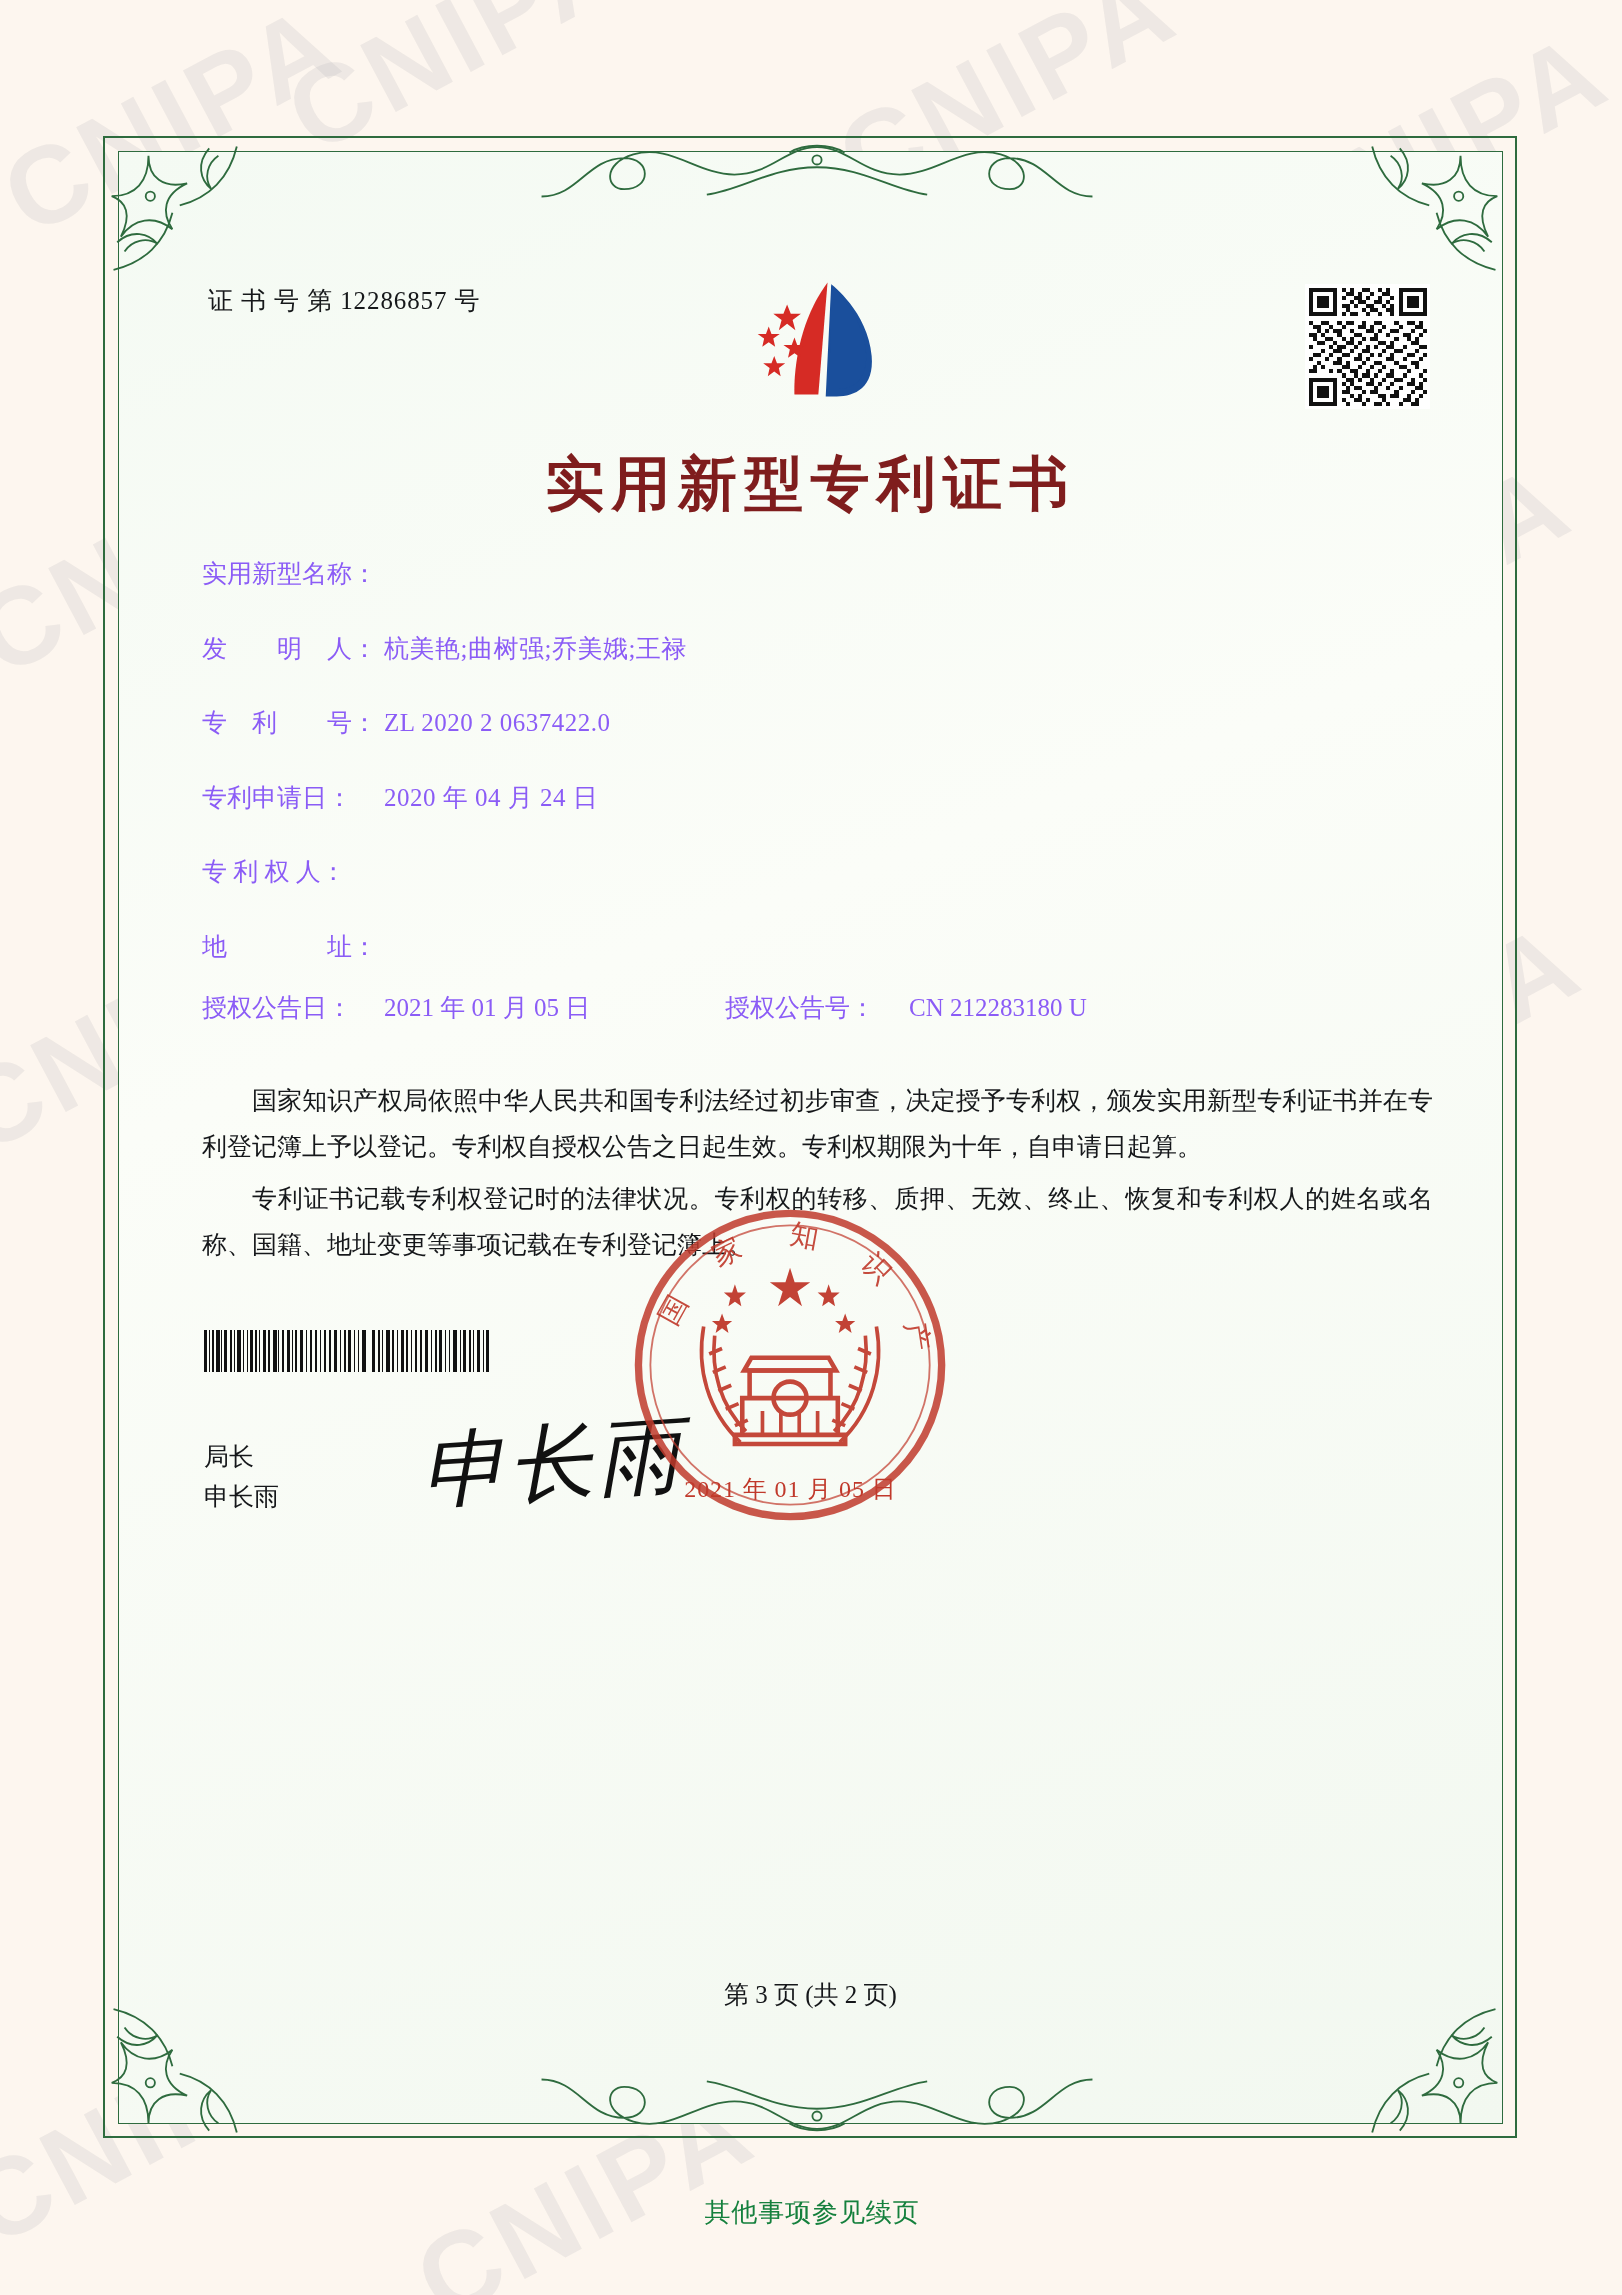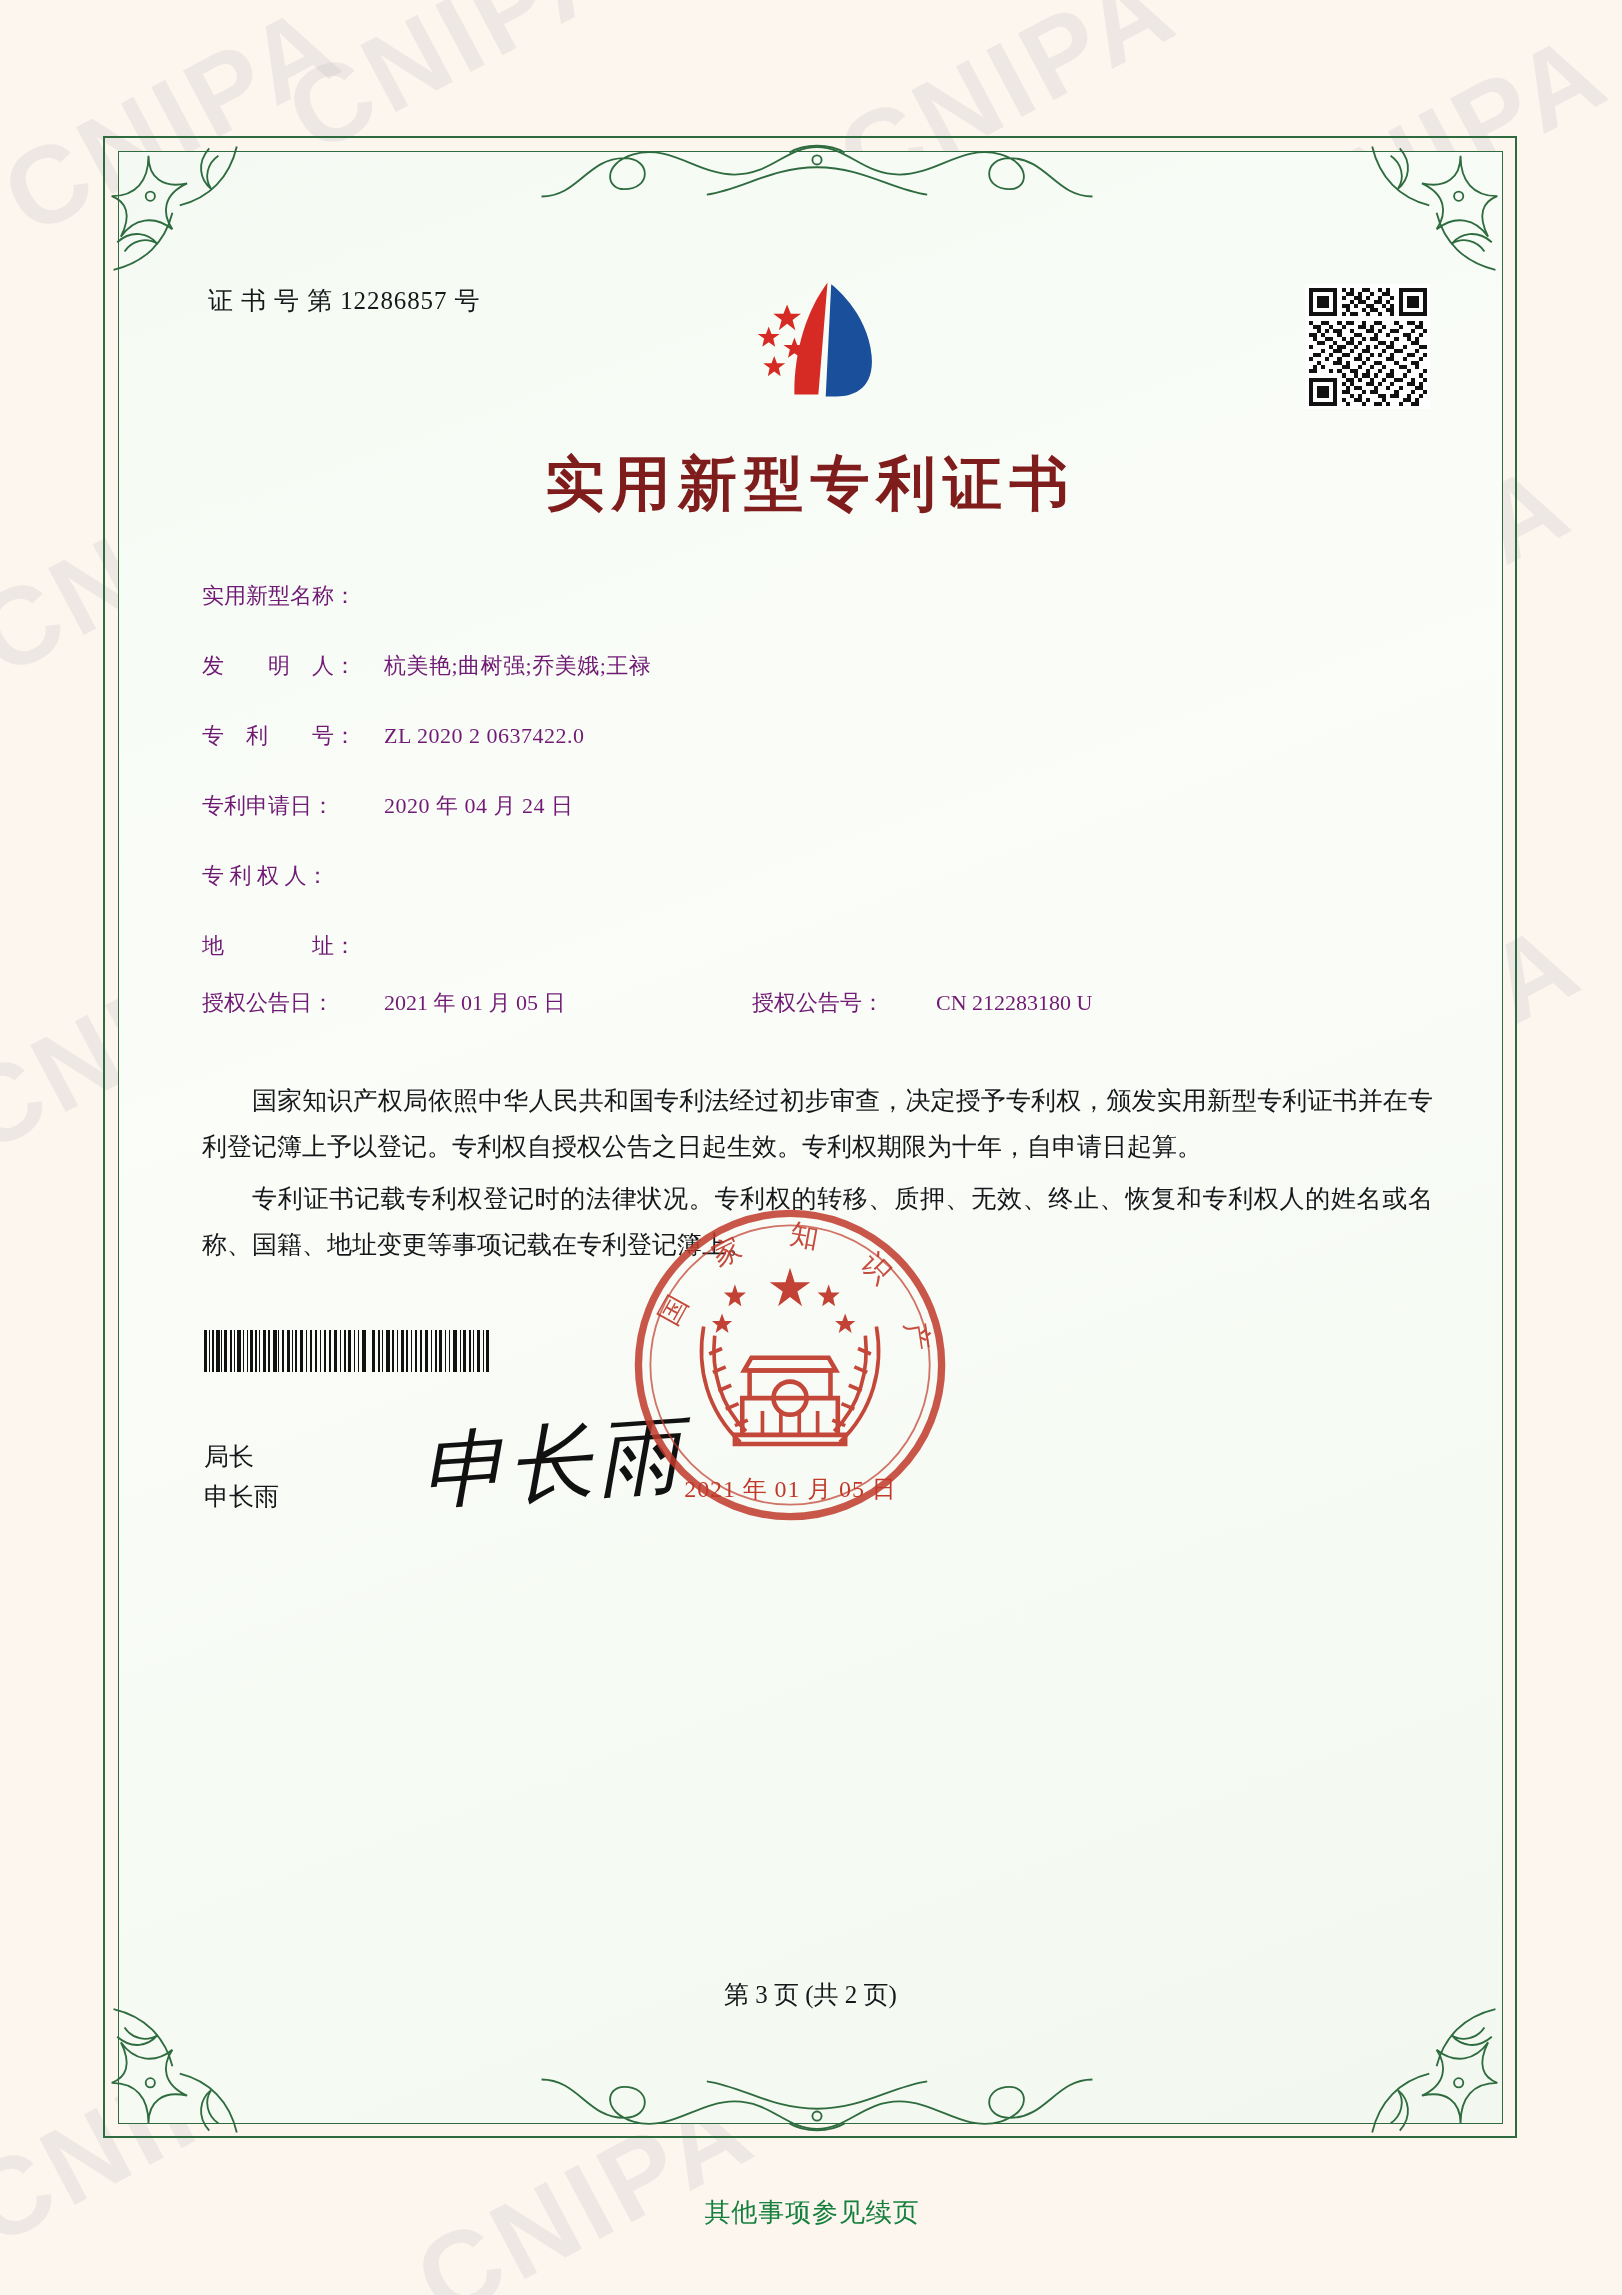--- a/index.html
+++ b/index.html
@@ -108,24 +108,24 @@
     font-size: 59px;
     font-weight: bold;
     letter-spacing: 7.3px;
     color: #7f1d1d;
     font-family: "DejaVu Serif", "Liberation Serif", serif;
   }
 
   .fields {
     position: absolute;
     left: 84px;
-    top: 428px;
+    top: 404px;
     right: 64px;
-    font-size: 22px;
-    color: #701a75;
+    font-size: 25px;
+    color: #8b5cf6;
     line-height: 1.5;
   }
   .field-row {
     display: flex;
     margin-bottom: 37px;
     align-items: flex-start;
   }
   .f-label {
     width: 182px;
     flex: 0 0 182px;
@@ -136,21 +136,20 @@
     flex: 1;
     letter-spacing: 0.5px;
   }
   .f-value .line2 {
     display: block;
     margin-left: 27.5px;
   }
   .row-two {
     display: flex;
     margin-bottom: 24px;
-    gap: 27px;
   }
   .row-two .half {
     display: flex;
   }
   .row-two .half.first { width: 523px; }
   .row-two .f-label-2 { width: 182px; flex: 0 0 182px; white-space: pre; }
   .row-two .f-label-3 { width: 184px; flex: 0 0 184px; white-space: pre; }
 
   .paragraphs {
     position: absolute;

